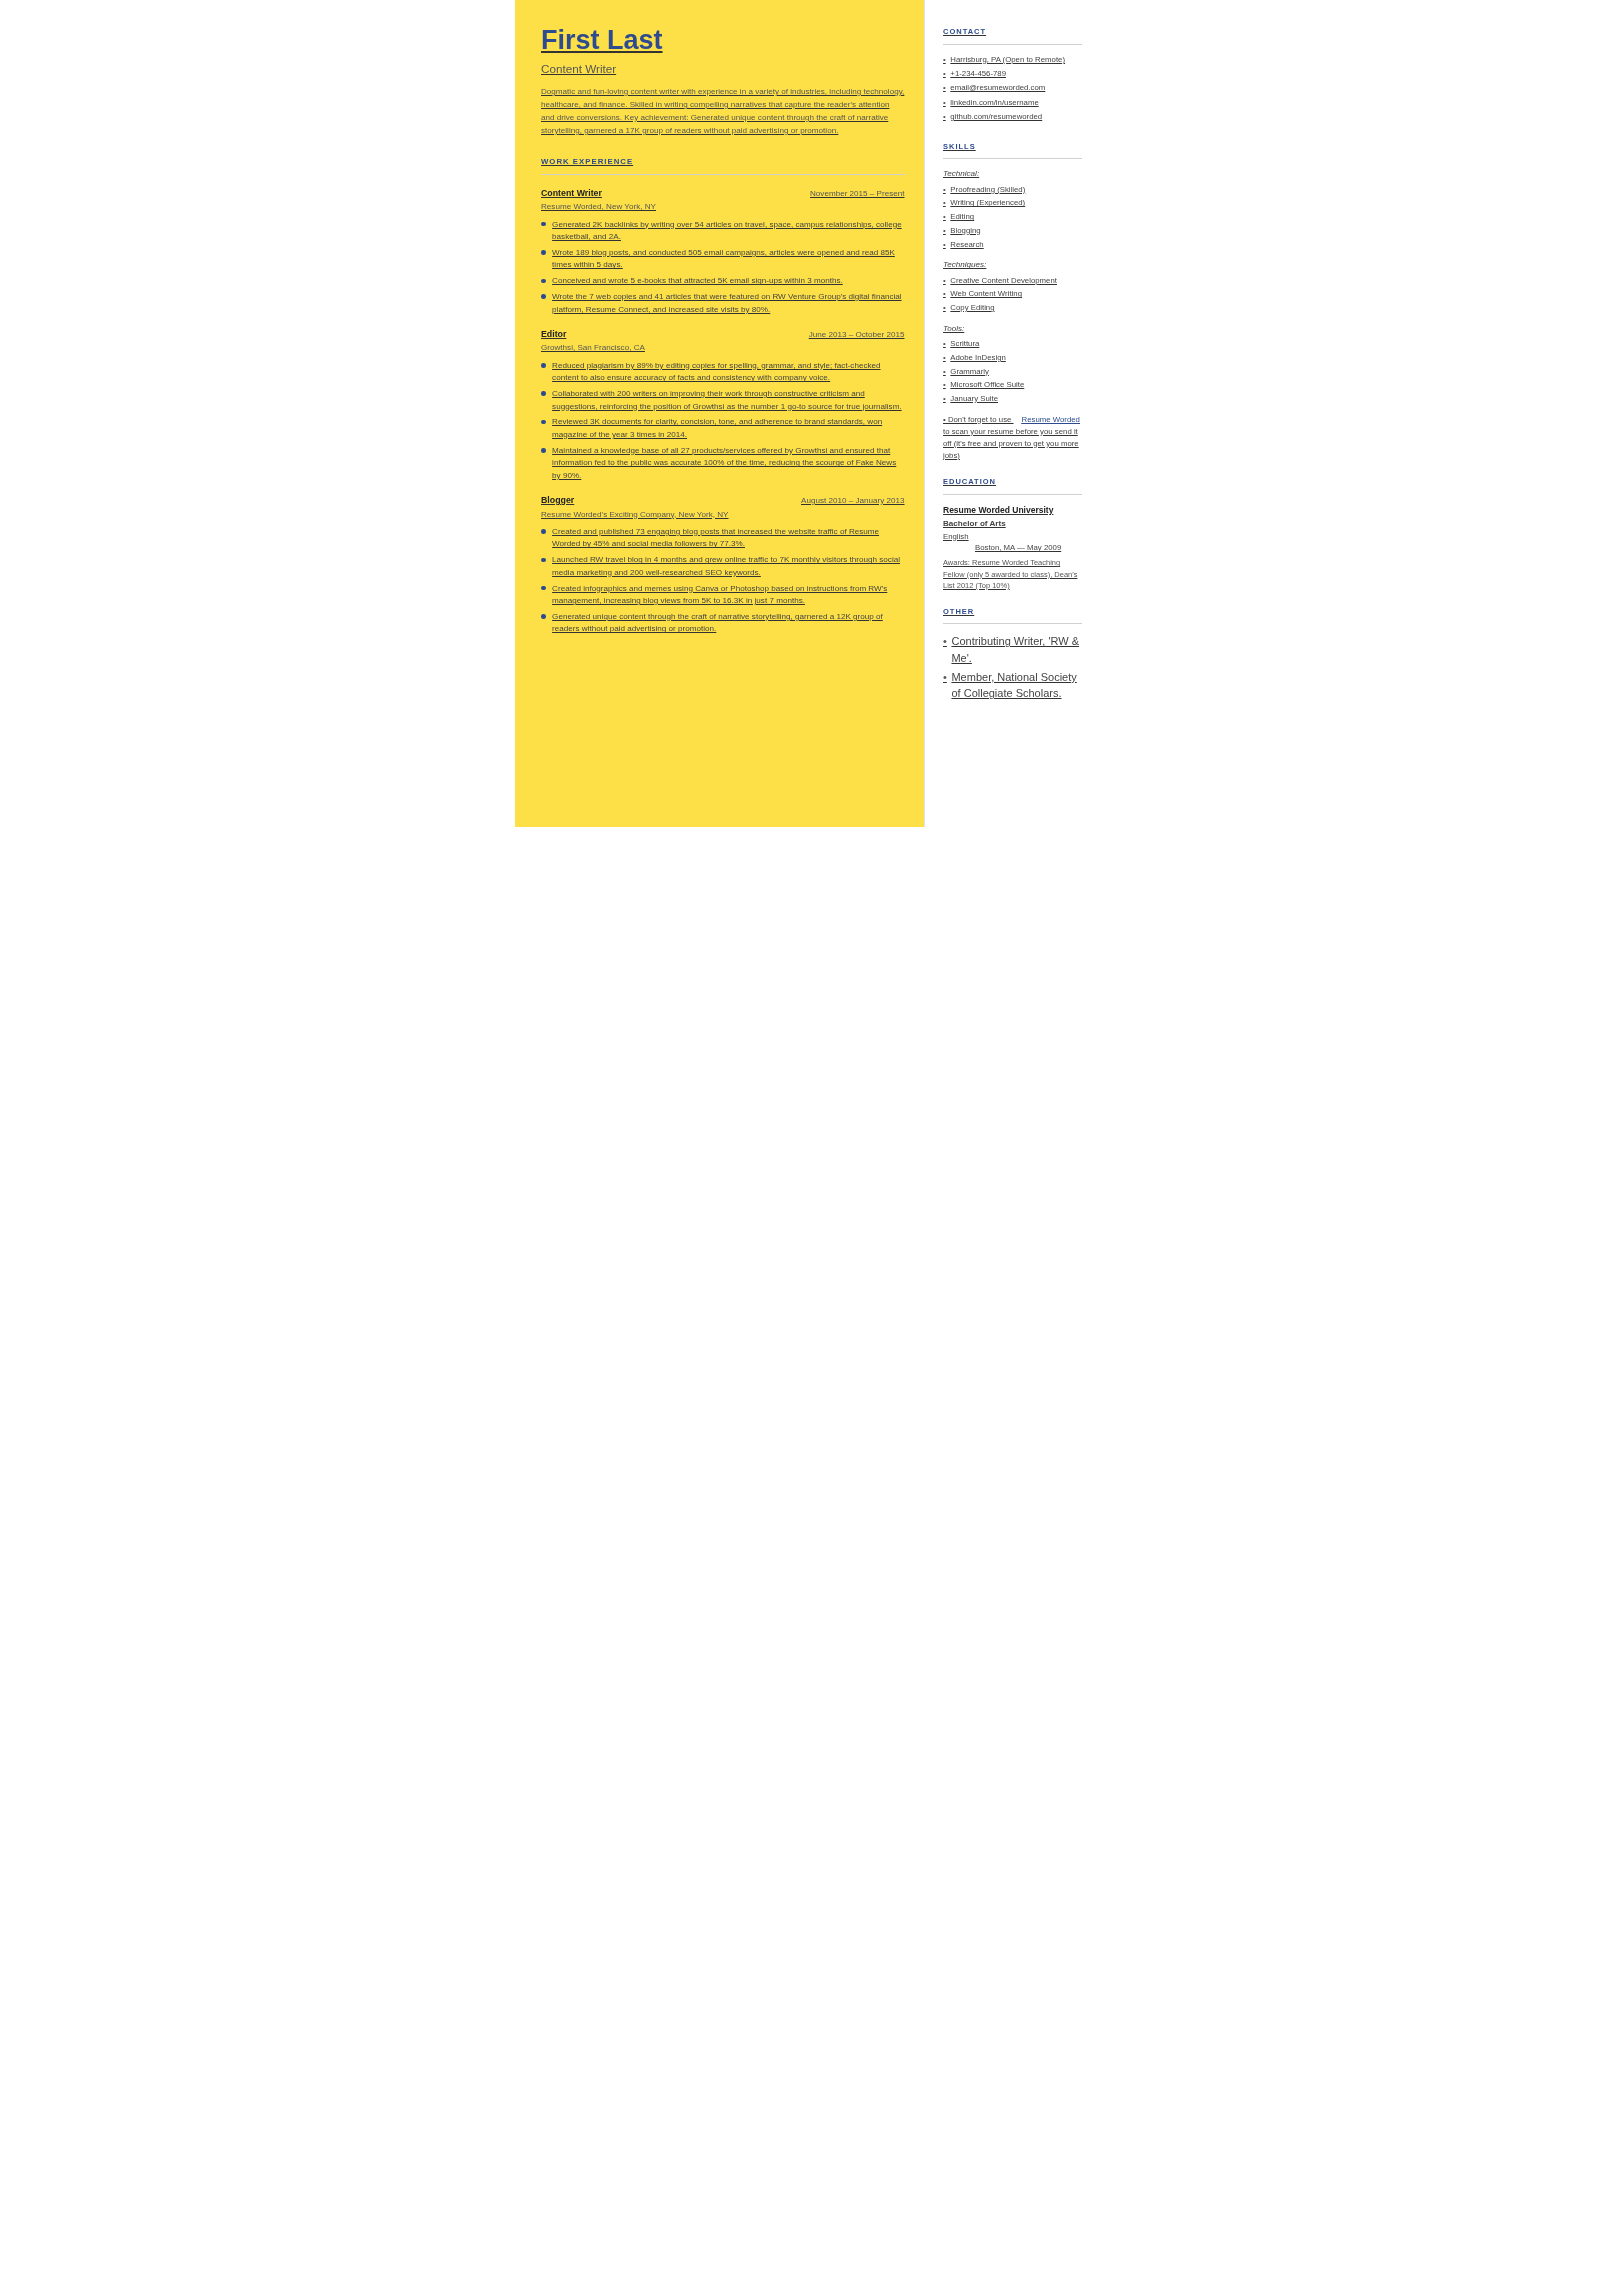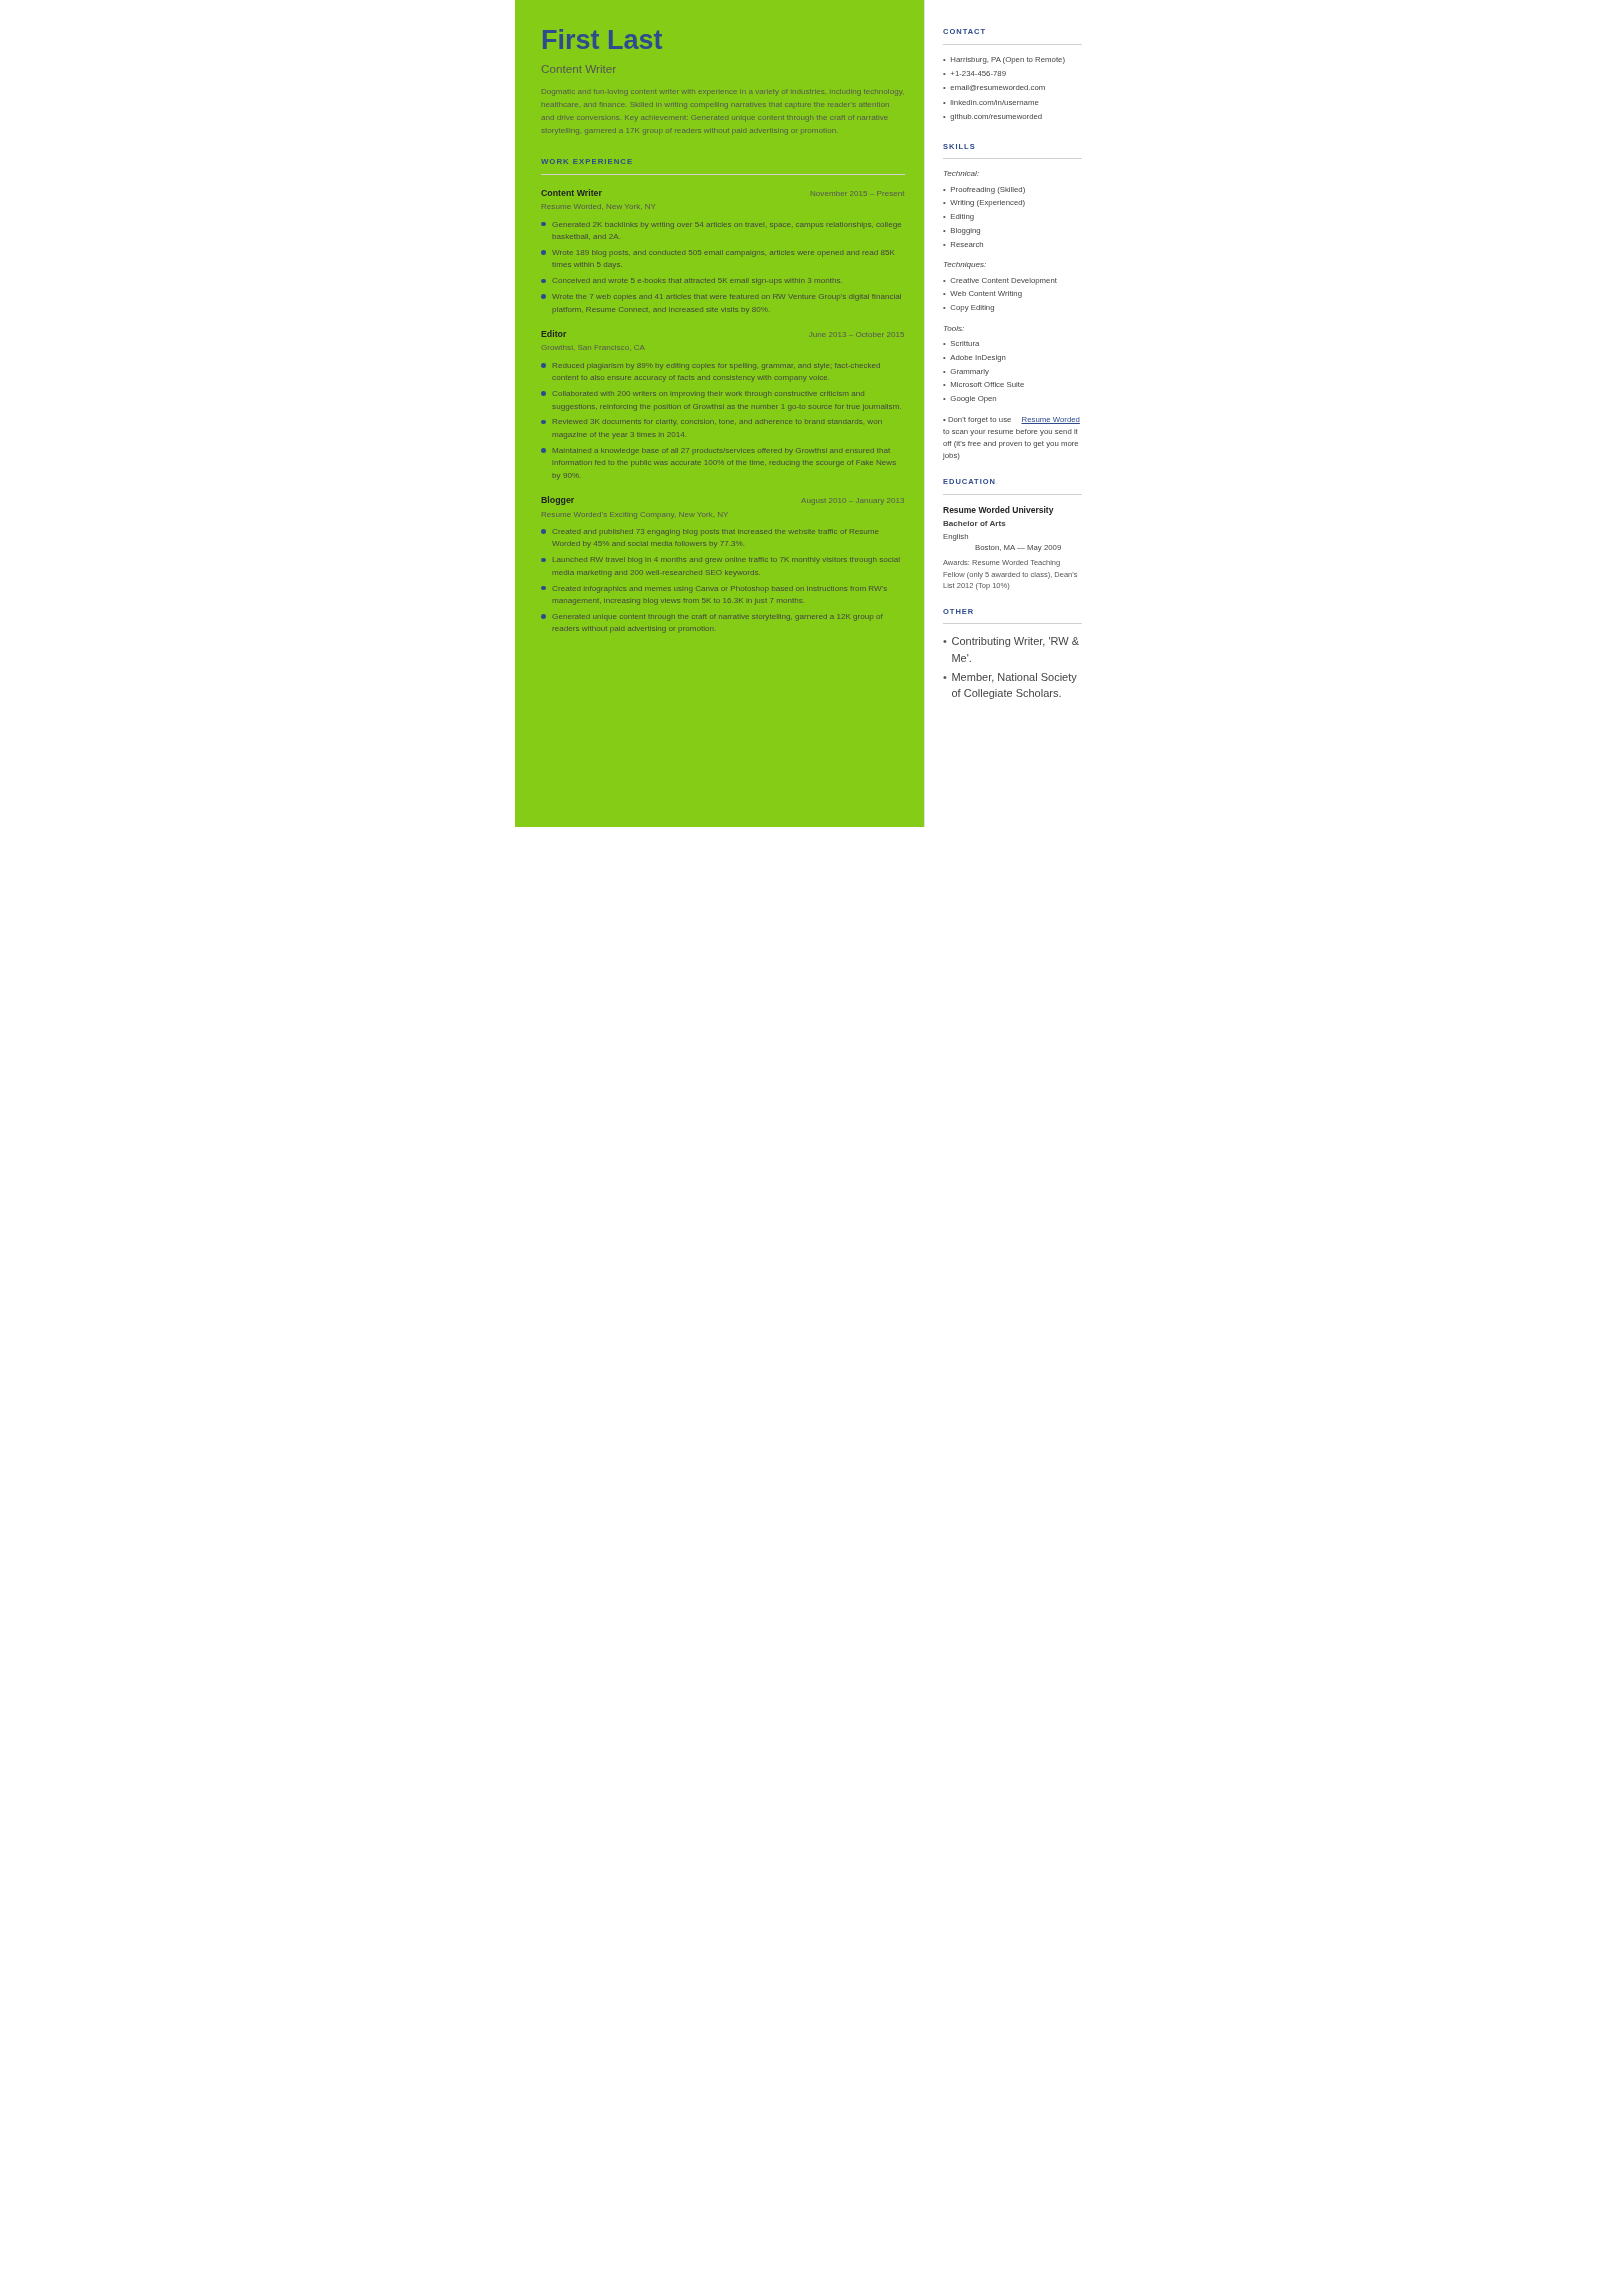--- a/index.html
+++ b/index.html
@@ -6,23 +6,24 @@
     body {
       font-family: 'Arial', sans-serif;
       background: #fff;
       color: #333;
       font-size: 8.5px;
       line-height: 1.5;
     }
     .page {
       width: 586px;
       margin: 0 auto;
-      background: #84cc16;
+      background: #fde047;
       display: flex;
       min-height: 827px;
+      text-decoration: underline;
     }
     
     .left-col {
       flex: 1;
       padding: 26px 19.5px 26px 26px;
       border-right: 0.7px solid #e0e0e0;
     }
     .name {
       font-size: 27px;
       font-weight: 900;
@@ -339,21 +340,21 @@
         <li>Web Content Writing</li>
         <li>Copy Editing</li>
       </ul>
 
       <div class="skills-category-label">Tools:</div>
       <ul class="skills-list">
         <li>Scrittura</li>
         <li>Adobe InDesign</li>
         <li>Grammarly</li>
         <li>Microsoft Office Suite</li>
-        <li>Google Open</li>
+        <li>January Suite</li>
       </ul>
 
       <div class="promo-text">
         • Don't forget to use <a href="#">Resume Worded</a> to scan your resume before you send it off (it's free and proven to get you more jobs)
       </div>
     </div>
 
     <div>
       <div class="right-section-header">EDUCATION</div>
       <hr class="right-divider">

